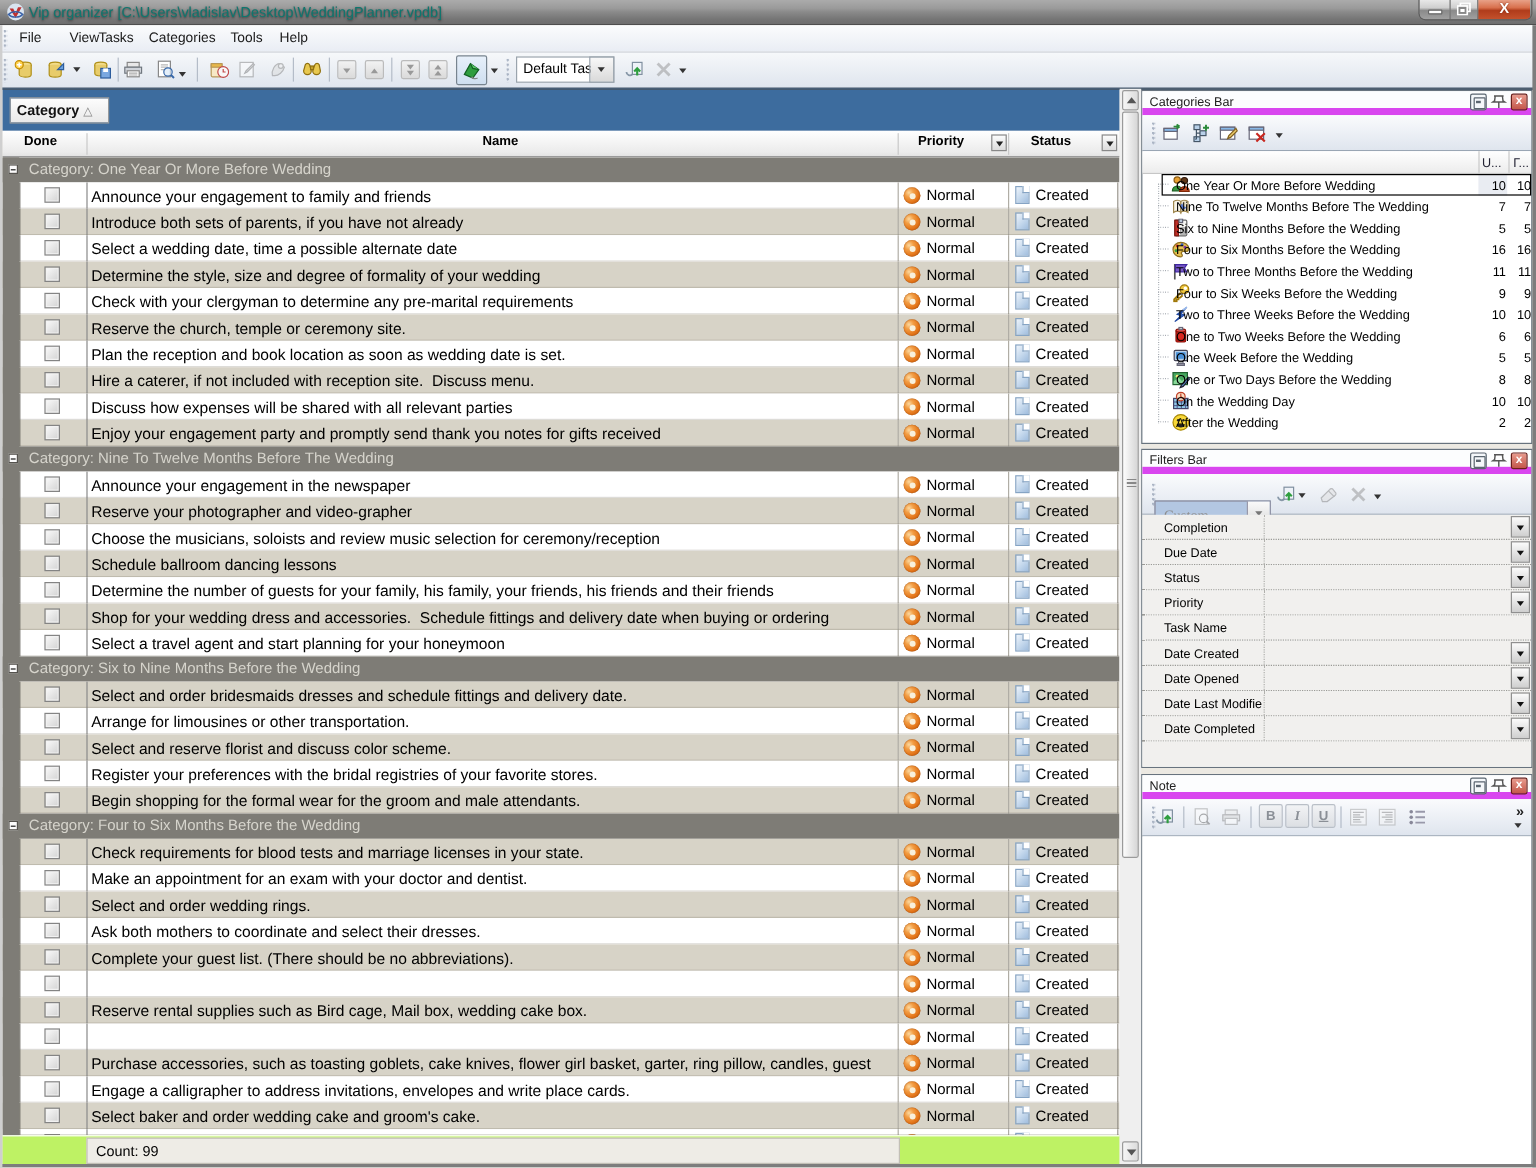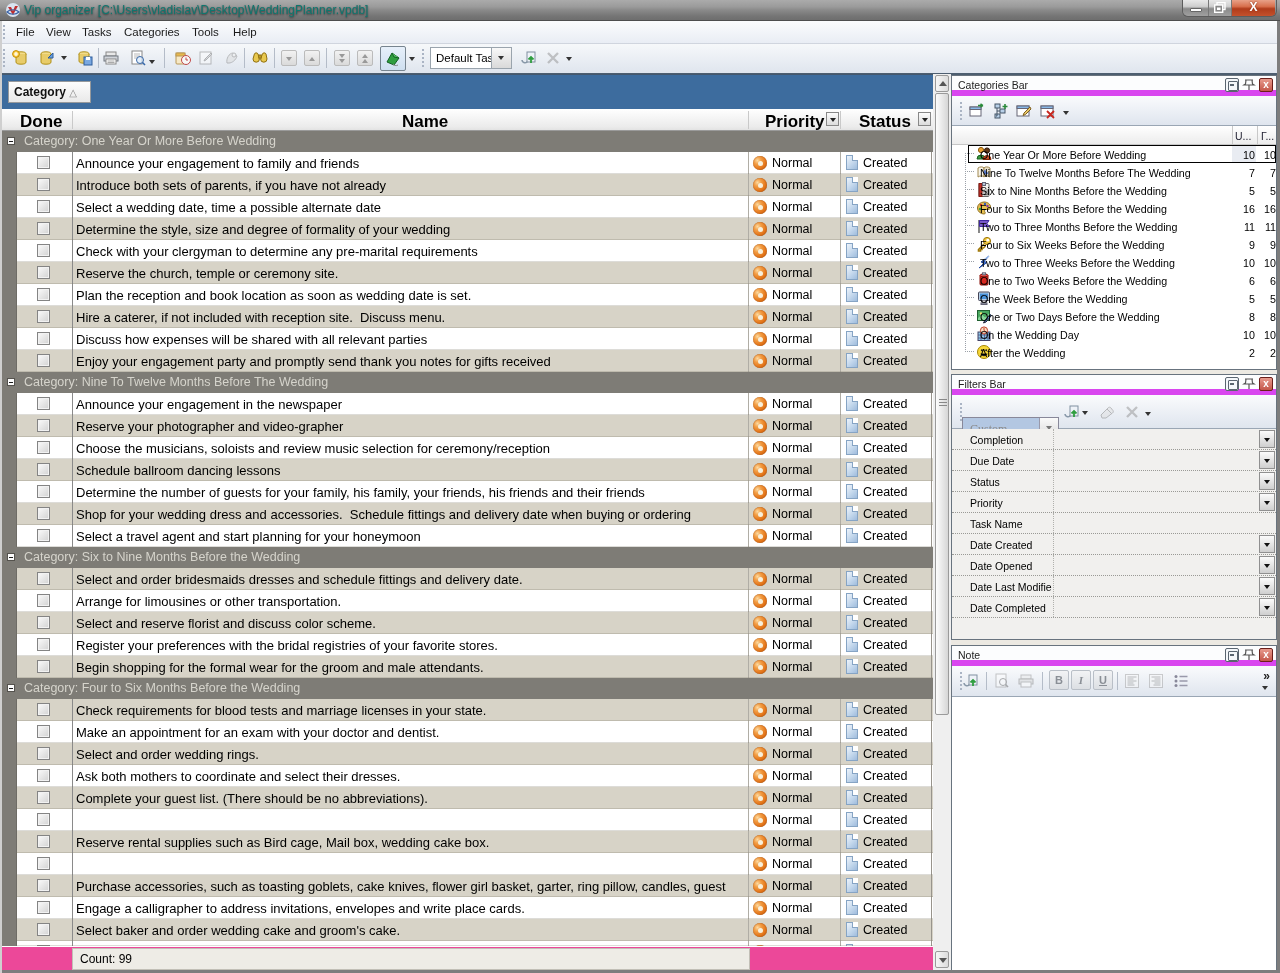--- a/index.html
+++ b/index.html
@@ -36,21 +36,21 @@
 .dis { opacity:0.45; filter:grayscale(100%); }
 .darr { position:absolute; width:0; height:0; border-left:3px solid transparent; border-right:3px solid transparent; border-top:4px solid #333; }
 #lampbtn { position:absolute; left:380px; top:2px; width:26px; height:25px; border:1px solid #77848f; border-radius:2px; background:linear-gradient(#e7f0fa,#cfdff0); }
 #taskcombo { position:absolute; left:430px; top:3px; width:82px; height:22px; background:#fff; border:1px solid #9aa4ad; font-size:11.5px; color:#000; line-height:20px; padding-left:5px; overflow:hidden; white-space:nowrap; }
 #taskcombobtn { position:absolute; left:491px; top:3px; width:21px; height:22px; background:linear-gradient(#f8f8f8,#d9d9d9); border:1px solid #9aa4ad; }
 
 
 #bluebar { left:2px; top:74px; width:931px; height:35px; background:#3d6c9e; border-top:1px solid #44586e; }
 #cattab { left:8px; top:81px; width:83px; height:22px; background:linear-gradient(#fdfdfd,#e9e9e9); border:1px solid #96999c; font-size:12px; font-weight:bold; color:#111; padding:3px 0 0 5px; }
 #colhdr { left:2px; top:109px; width:931px; height:22px; background:linear-gradient(#ffffff,#ebebeb 85%, #e3e3e3); border-bottom:1px solid #9a9a9a; }
-.hcell { position:absolute; top:3px; font-size:17px; font-weight:bold; color:#000; }
+.hcell { position:absolute; top:3px; font-size:11px; font-weight:bold; color:#000; }
 .hsep { position:absolute; top:2px; width:1px; height:18px; background:#c9c9c9; }
 .hdrop { position:absolute; top:3px; width:13px; height:14px; background:linear-gradient(#fcfcfc,#dcdcdc); border:1px solid #888; }
 .hdrop .darr { left:3px; top:5px; border-top-color:#222; }
 
 #rows { left:2px; top:131px; width:931px; height:815px; overflow:hidden; background:#fff; }
 .gutter { position:absolute; left:0; top:0; width:14px; height:815px; background:#7e7c76; z-index:2; }
 .catrow { position:relative; height:21px; background:#7e7c76; color:#d6d4cc; font-size:12.5px; line-height:21px; padding-left:22px; }
 .catrow .minus { position:absolute; z-index:3; left:5px; top:6px; width:8px; height:8px; background:#fcfcfc; border:1px solid #55534e; }
 .catrow .minus:before { content:""; position:absolute; left:1px; top:2.5px; width:4px; height:1px; background:#1c1c1c; }
 .trow { position:relative; height:22px; font-size:13px; color:#000;
@@ -64,21 +64,21 @@
 .trow .nm { position:absolute; left:74px; top:3.5px; white-space:nowrap; }
 .trow .pr { position:absolute; left:770px; top:4px; font-size:12.5px; }
 .trow .st { position:absolute; left:861px; top:4px; font-size:12.5px; }
 .trow:after { content:""; position:absolute; left:14px; right:0; bottom:0; height:1px; background:rgba(120,115,100,0.25); }
 .pdot { position:absolute; left:751px; top:4px; width:14px; height:14px; border-radius:50%;
   background:radial-gradient(circle at 4.5px 4.5px, #fcd9a0 0%, #f29d44 28%, #e4761a 62%, #b5540a 100%); box-shadow:inset 0 0 1px #8a3c00; }
 .pdot:before { content:""; position:absolute; left:4.5px; top:4.5px; width:5px; height:5px; border-radius:50%; background:#f8f0dc; }
 .doc { position:absolute; left:844px; top:3px; width:12px; height:15px; background:linear-gradient(315deg,#9fbcdd 0%,#c3d7ec 45%,#eef4fb 100%); border:1px solid #86a4c4; }
 .doc:before { content:""; position:absolute; right:-1px; top:-1px; width:5px; height:5px; background:#fff; border-left:1px solid #86a4c4; border-bottom:1px solid #86a4c4; }
 
-#footer { left:2px; top:946px; width:931px; height:24px; background:#ec4899; border-top:1px solid #fff; }
+#footer { left:2px; top:946px; width:931px; height:24px; background:#bef264; border-top:1px solid #fff; }
 #countbox { position:absolute; left:70px; top:1px; width:678px; height:22px; background:#eeece6; border:1px solid #c2bfb6; font-size:12px; color:#000; line-height:20px; padding-left:7px; }
 
 
 #scrollzone { left:933px; top:74px; width:18px; height:896px; background:#efefef; }
 .sbtn { position:absolute; left:2px; width:14px; height:17px; background:linear-gradient(90deg,#f6f6f6,#dcdcdc); border:1px solid #9a9a9a; border-radius:2px; }
 .sarr { position:absolute; left:3px; width:0; height:0; border-left:4px solid transparent; border-right:4px solid transparent; }
 #sthumb { position:absolute; left:2px; top:19px; width:14px; height:622px; background:linear-gradient(90deg,#fdfdfd,#e9e9e9 50%,#d6d6d6); border:1px solid #9a9a9a; border-radius:2px; }
 #sgrip { position:absolute; left:3px; top:305px; width:8px; height:7px;
   background:repeating-linear-gradient(#888 0 1px, transparent 1px 3px); }
 
@@ -133,21 +133,21 @@
       </svg>
     </div>
   <div class="capbtn close">
       <div class="closex">X</div>
     </div>
 </div>
 
 <div class="abs" id="menubar">
   <div class="grip" style="left:3px; top:4px; height:16px;"></div>
   <div class="mi" style="left:16px;">File</div>
-  <div class="mi" style="left:46px;">View</div>
+  <div class="mi" style="left:58px;">View</div>
   <div class="mi" style="left:82px;">Tasks</div>
   <div class="mi" style="left:124px;">Categories</div>
   <div class="mi" style="left:192px;">Tools</div>
   <div class="mi" style="left:233px;">Help</div>
 </div>
 
 <div class="abs" id="toolbar">
   <div class="grip" style="left:3px; top:5px; height:20px;"></div>
   <svg class="tbico" style="left:12px;" viewBox="0 0 16 16">
       <ellipse cx="9" cy="4" rx="5" ry="2.2" fill="#f3dc8a" stroke="#b09018"></ellipse>

